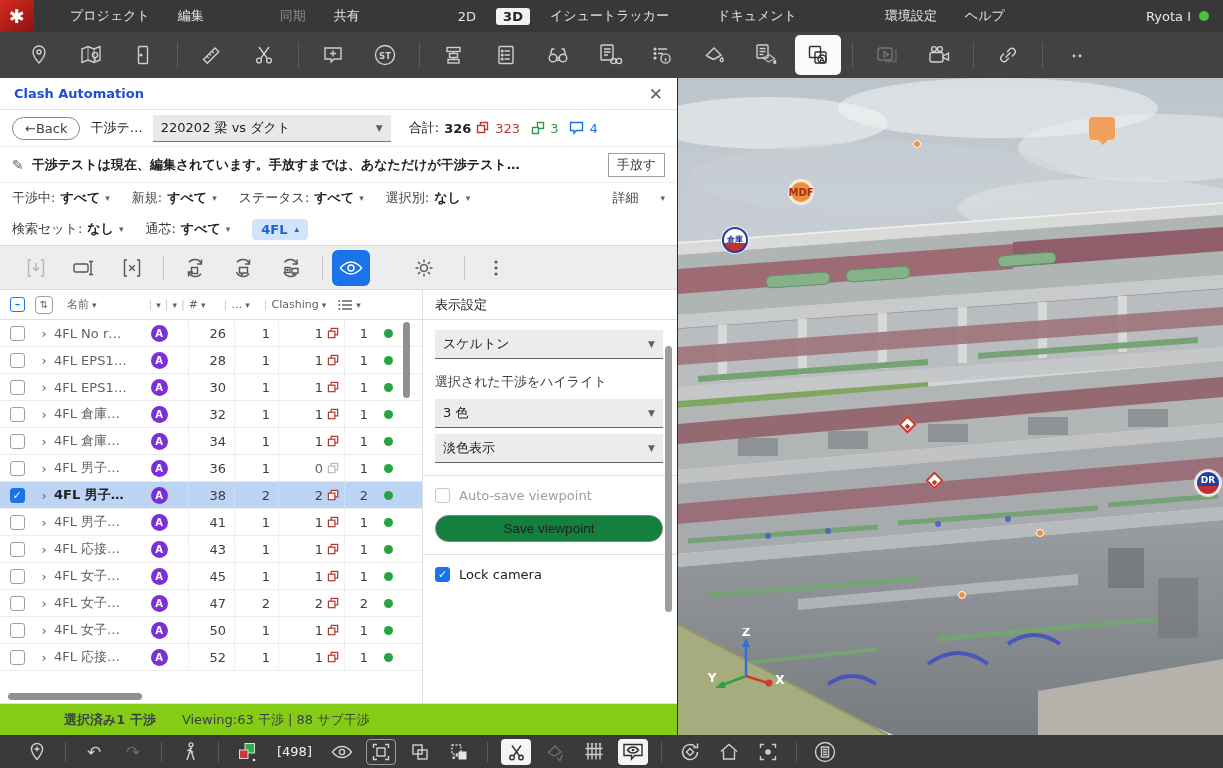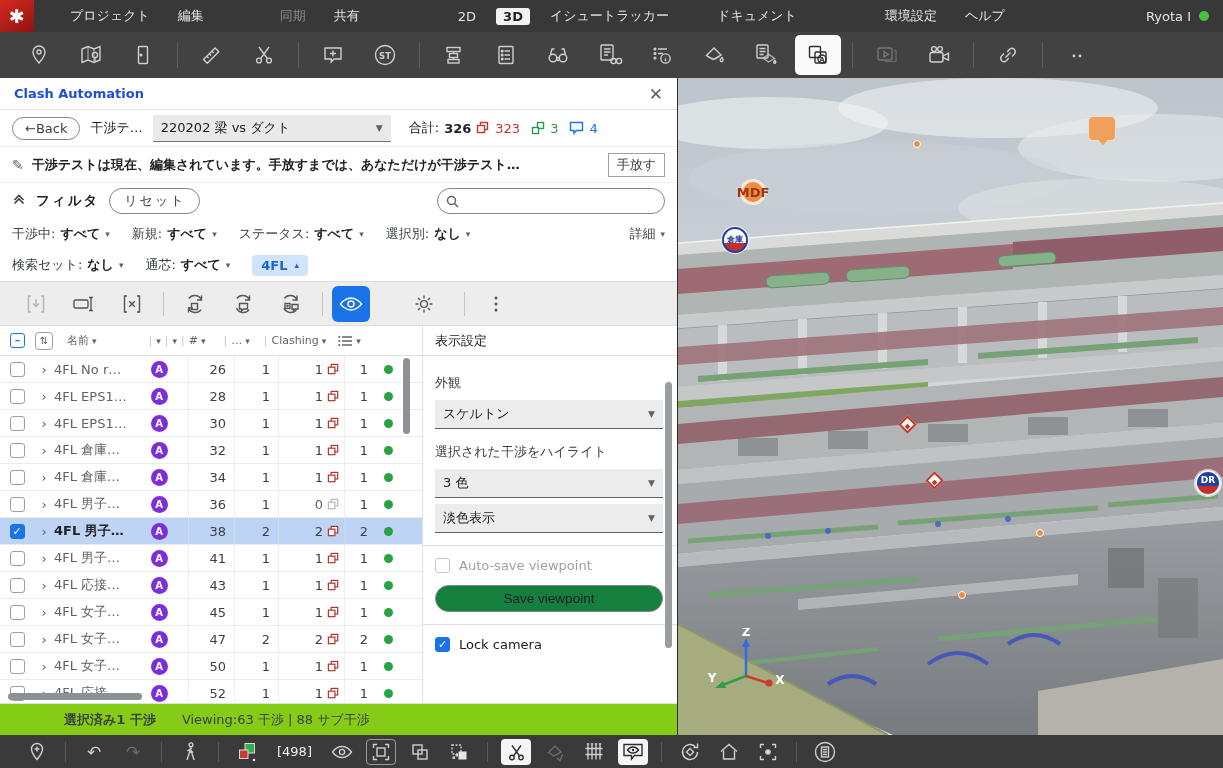--- a/index.html
+++ b/index.html
@@ -55,21 +55,21 @@
   .reset-btn { border:1px solid #80868b; border-radius:14px; padding:3px 14px; font-size:13px; color:#3c4043; cursor:pointer; letter-spacing:2px; }
   .fh-spacer { flex:1; }
   .search-box { width:228px; height:26px; border:1px solid #80868b; border-radius:14px; display:flex; align-items:center; padding:0 8px; gap:6px; }
   .search-box input { border:none; outline:none; flex:1; font-size:12px; background:transparent; }
   .search-box svg { stroke:#5f6368; fill:none; stroke-width:1.5; }
 
   .filter-row { display:flex; align-items:center; padding:0 12px; font-size:13px; color:#3c4043; gap:22px; }
   .fr1 { height:30px; } .fr2 { height:32px; }
   .f-item { display:flex; align-items:center; gap:5px; cursor:pointer; white-space:nowrap; }
   .f-val { font-weight:bold; color:#202124; }
-  .f-right { margin-left:auto; display:flex; align-items:center; gap:5px; cursor:pointer; }
+  .f-right { margin-left:auto; display:flex; align-items:center; gap:22px; cursor:pointer; }
   .chip { background:#d2e3fc; color:#1967d2; font-weight:bold; border-radius:4px; padding:3px 9px; display:flex; gap:7px; align-items:center; cursor:pointer; }
   .chip .caret { color:#1967d2; }
 
   .subtoolbar { height:45px; background:#ededed; border-top:1px solid #ddd; border-bottom:1px solid #ddd; display:flex; align-items:center; padding-left:14px; gap:4px; }
   .stb { width:44px; height:36px; display:flex; align-items:center; justify-content:center; border-radius:6px; cursor:pointer; }
   .stb svg { stroke:#555; fill:none; stroke-width:1.4; }
   .stb.dis svg { stroke:#b5b5b5; }
   .stb.blue { background:#1a73e8; width:38px; height:36px; }
   .stb.blue svg { stroke:#fff; }
   .sdiv { width:1px; height:24px; background:#c5c5c5; margin:0 5px; }
@@ -120,21 +120,21 @@
   .status-bar { height:32px; border-top:1px solid #e0e0e0; display:flex; align-items:center; gap:26px; padding-left:64px; font-size:13px; color:#3c4043; background:#84cc16; }
   .sb-sel { font-weight:bold; }
 
   
   .viewport { flex:1; position:relative; background:#c7ccd1; overflow:hidden; cursor:crosshair; }
   .scene { position:absolute; inset:0; }
   .marker { position:absolute; }
   .bubble { width:28px; height:25px; background:#f0a05c; border:1.5px solid #f7e0c8; border-radius:5px; }
   .bubble:after { content:""; position:absolute; left:9px; top:23px; border:5px solid transparent; border-top-color:#f0a05c; }
   .badge-round { border-radius:50%; display:flex; align-items:center; justify-content:center; font-weight:bold; box-shadow:0 0 0 1px rgba(255,255,255,.7); }
-  .mdf { width:24px; height:24px; background:#ee8f3e; border:2px solid #fde7d2; color:#a03318; font-size:13px; }
+  .mdf { width:24px; height:24px; background:#ee8f3e; border:2px solid #fde7d2; color:#a03318; font-size:10px;margin-left:48px; }
   .stampb { width:26px; height:26px; border:2px solid #24409e; background:linear-gradient(180deg,#ffffff 0 62%,#c23030 62% 100%); color:#24409e; font-size:8px; line-height:1; }
   .drb { width:26px; height:26px; border:2px solid #f2f2f2; background:linear-gradient(180deg,#24409e 0 64%,#c23030 64% 100%); color:#fff; font-size:9px; padding-bottom:6px; }
   .diamond { width:13px; height:13px; background:#fff; border:2px solid #c0392b; transform:rotate(45deg); }
   .diamond:after { content:""; position:absolute; left:3.5px; top:3.5px; width:4px; height:4px; background:#c0392b; }
   .odot { width:8px; height:8px; border-radius:50%; background:#ee8f3e; border:1px solid #fff; }
   .gizmo { position:absolute; }
   .gizmo text { fill:#fff; font-size:12px; font-weight:bold; font-family:"DejaVu Sans",sans-serif; }
 
   
   .bottombar { height:33px; background:#3a3a3a; display:flex; align-items:center; padding-left:22px; gap:9px; flex:0 0 auto; }
@@ -362,35 +362,20 @@
           <span class="blue-t">4</span>
         </div>
       </div>
 
       <div class="notice-row">
         <span class="pencil">✎</span>
         <span class="notice-text">干渉テストは現在、編集されています。手放すまでは、あなただけが干渉テスト…</span>
         <span class="release-btn">手放す</span>
       </div>
 
-      <div class="filter-head">
-        <span class="collapse-ic"><svg width="14" height="14" viewBox="0 0 14 14">
-              <path d="M2.5 8.5 7 4l4.5 4.5M2.5 12 7 7.5 11.5 12" transform="translate(0,-1.5)"></path>
-            </svg></span>
-        <span class="filter-title">フィルタ</span>
-        <span class="reset-btn">リセット</span>
-        <span class="fh-spacer"></span>
-        <div class="search-box">
-          <svg width="13" height="13" viewBox="0 0 13 13">
-              <circle cx="5.5" cy="5.5" r="4"></circle>
-              <path d="M8.5 8.5 12 12"></path>
-            </svg>
-          <input type="text" placeholder="" style="">
-        </div>
-      </div>
 
       <div class="filter-row fr1">
         <span class="f-item">
             <span>干渉中:</span>
             <span class="f-val">すべて</span>
             <span class="caret">▾</span>
           </span>
         <span class="f-item">
             <span>新規:</span>
             <span class="f-val">すべて</span>
@@ -822,21 +807,20 @@
                 </span>
   </div>
             </div>
           <div class="vscroll"></div>
           <div class="hscroll"></div>
         </div>
 
         <div class="disp-panel">
           <div class="dp-title">表示設定</div>
           <div class="dp-body">
-            <div class="dp-label">外観</div>
             <div class="dp-select">
                 <span>スケルトン</span>
                 <span class="caret">▼</span>
               </div>
             <div class="dp-label" style="margin-top:14px">選択された干渉をハイライト</div>
             <div class="dp-select">
                 <span>3 色</span>
                 <span class="caret">▼</span>
               </div>
             <div class="dp-select">

